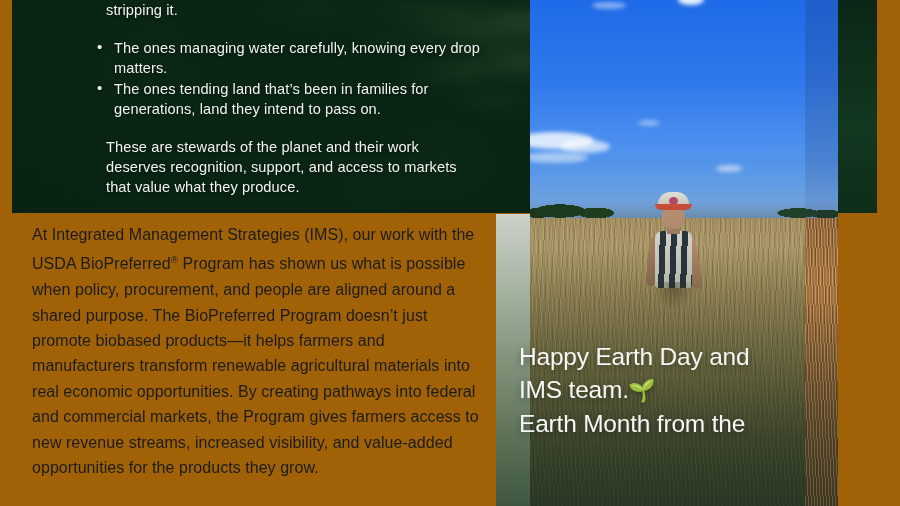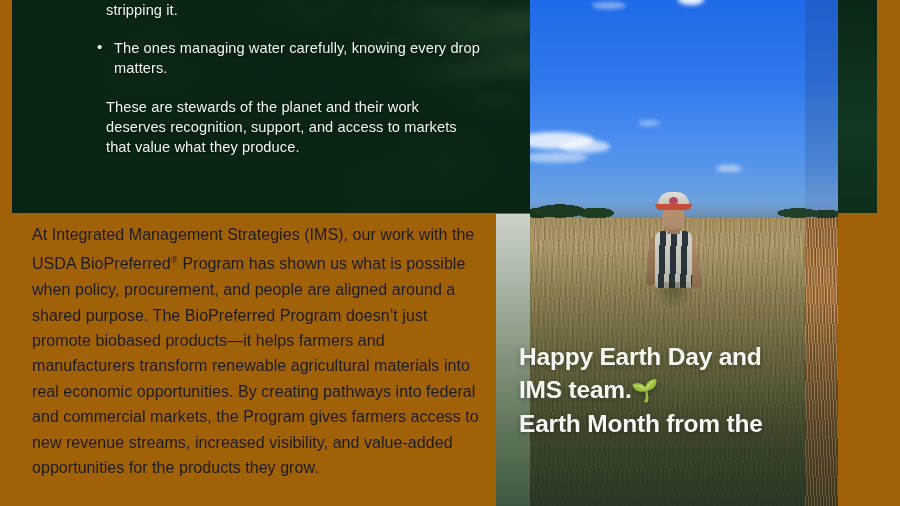--- a/index.html
+++ b/index.html
@@ -199,21 +199,21 @@
     position:absolute; left:275px; top:300px; width:33px; height:206px;
     background:linear-gradient(180deg, rgba(25,48,32,0) 0%, rgba(25,48,32,.30) 60%, rgba(22,45,30,.42) 100%);
   }
 
   
   .headline{
     position:absolute;
     left:519px; top:340px; width:300px;
     color:#f6f6f4;
     font-size:24.5px;
-    font-weight:bold;
+    font-weight:normal;
     line-height:33px;
     letter-spacing:-.2px;
     text-shadow:0 2px 6px rgba(0,0,0,.35);
   }
   .sprout{ font-size:22px; }
 </style>
 </head>
 <body>
 
 <div id="stage">
@@ -221,20 +221,21 @@
   <div class="green-panel">
     <div class="fern-bg"></div>
     <div class="fern-scrim"></div>
   </div>
   <div class="green-right-block"></div>
 
   <div class="green-copy">
     <p>stripping it.</p>
     <ul>
       <li> The ones managing water carefully, knowing every drop matters.</li>
+      <li> The ones tending land that’s been in families for generations, land they intend to pass on.</li>
     </ul>
     <p>These are stewards of the planet and their work deserves recognition, support, and access to markets that value what they produce.</p>
   </div>
 
   <div class="body-copy"><span>At Integrated Management Strategies (IMS), our work with the USDA BioPreferred</span><sup>®</sup><span> Program has shown us what is possible when policy, procurement, and people are aligned around a shared purpose. The BioPreferred Program doesn’t just promote biobased products—it helps farmers and manufacturers transform renewable agricultural materials into real economic opportunities. By creating pathways into federal and commercial markets, the Program gives farmers access to new revenue streams, increased visibility, and value-added opportunities for the products they grow.</span></div>
 
   <div class="grad-strip"></div>
 
   <div class="photo">
     <div class="sky">

